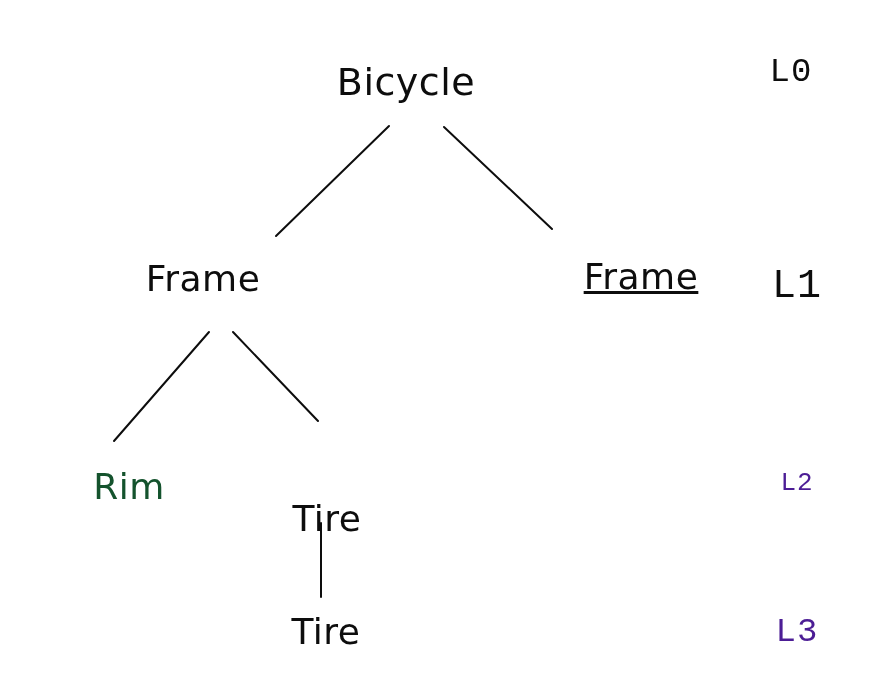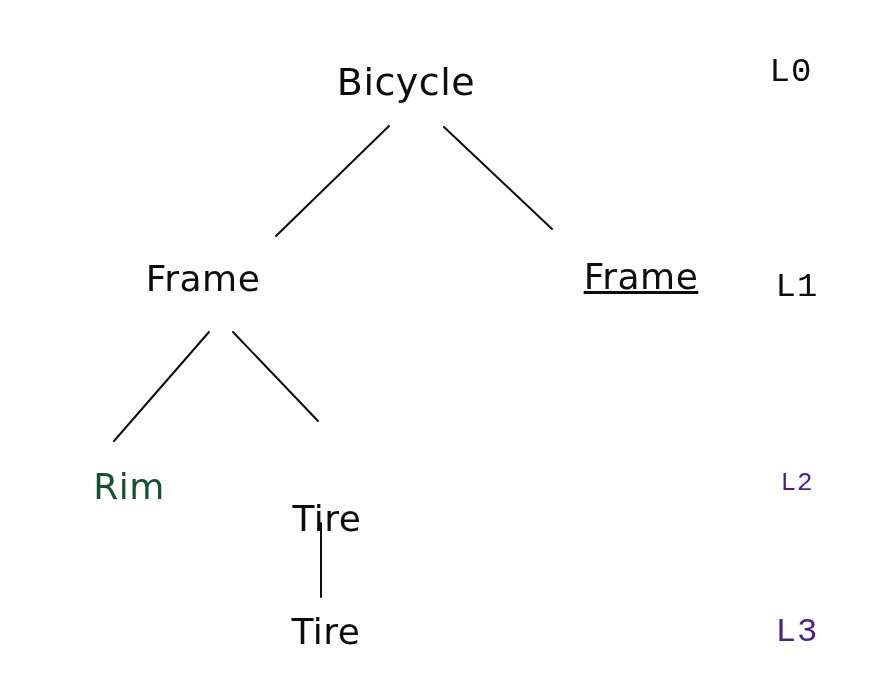--- a/index.html
+++ b/index.html
@@ -67,18 +67,18 @@
       <div class="node-label" style="left: 406px; top: 82px; font-size: 38px; color: rgb(13, 13, 13);">Bicycle</div>
       <div class="node-label" style="left: 203px; top: 279px; font-size: 36px; color: rgb(13, 13, 13);">Frame</div>
       <div class="node-label" style="left: 641px; top: 277px; font-size: 36px; color: rgb(13, 13, 13); text-decoration: underline;">Frame</div>
       <div class="node-label" style="left: 129px; top: 487px; font-size: 36px; color: #14532d;">Rim</div>
       <div class="node-label" style="left: 327px; top: 485px; font-size: 36px; color: rgb(13, 13, 13); margin-top: 34px;">Tire</div>
       <div class="node-label" style="left: 326px; top: 632px; font-size: 36px; color: rgb(13, 13, 13);">Tire</div>
     </div>
 
   <div id="level-layer">
       <div class="level-label" style="left: 791px; top: 72px; font-size: 34px; color: rgb(13, 13, 13);">L0</div>
-      <div class="level-label" style="left: 797px; top: 287px; font-size: 34px; color: rgb(13, 13, 13);">L1</div>
+      <div class="level-label" style="left: 797px; top: 287px; font-size: 40px; color: rgb(13, 13, 13);">L1</div>
       <div class="level-label" style="left: 797px; top: 483px; font-size: 26px; color: #4c1d95;">L2</div>
       <div class="level-label" style="left: 797px; top: 632px; font-size: 34px; color: #4c1d95; text-align: center;">L3</div>
     </div>
 
 </div>
 
 </body></html>

